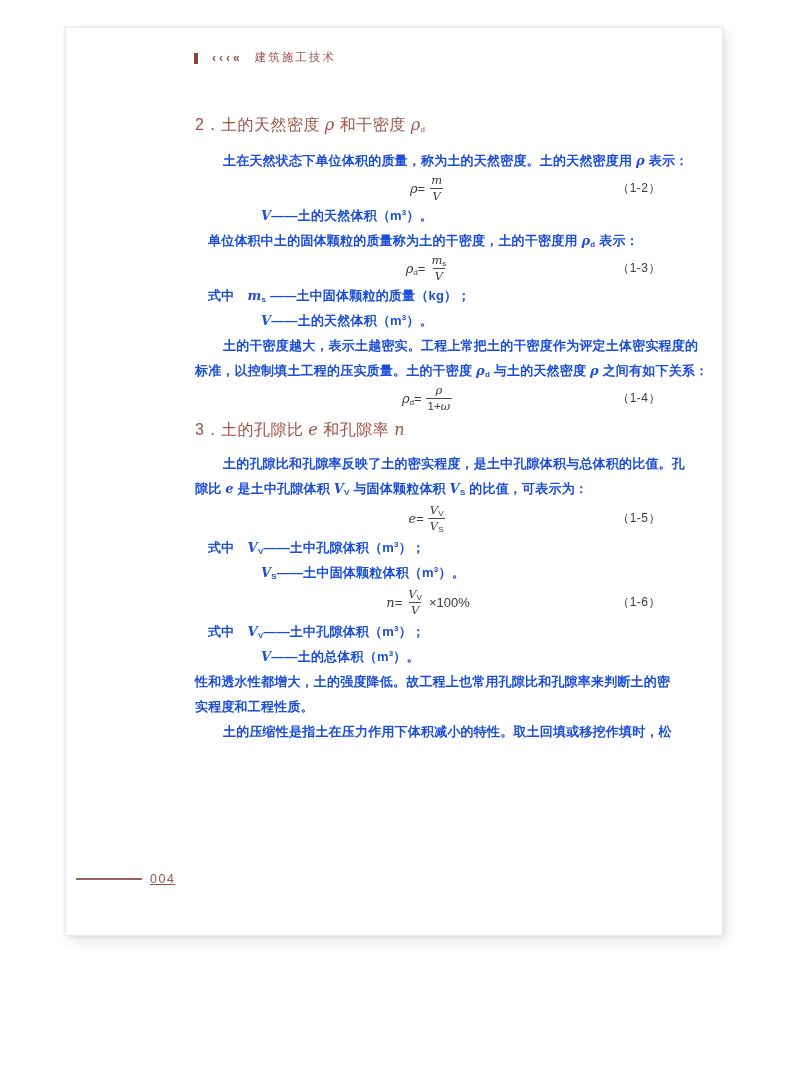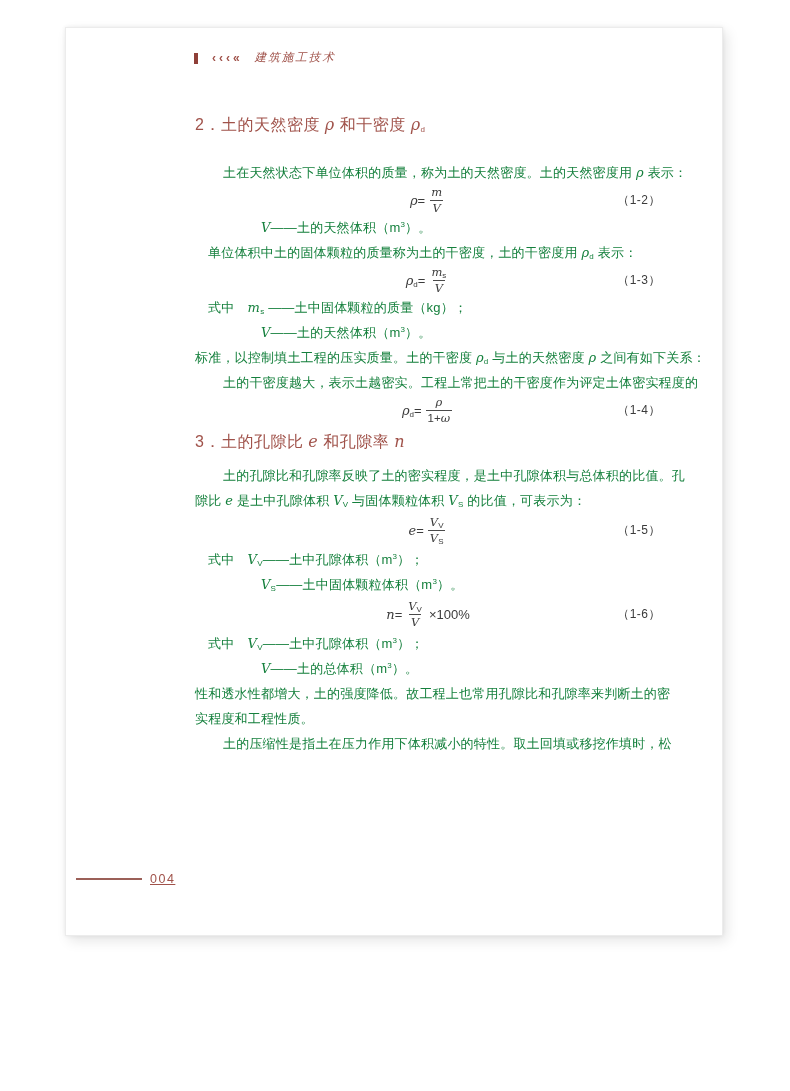--- a/index.html
+++ b/index.html
@@ -6,28 +6,28 @@
   body{font-family:"Liberation Sans","DejaVu Sans",sans-serif;width:790px;height:1091px;position:relative;}
   .page{
     position:absolute;left:65px;top:27px;width:658px;height:909px;
     background:#fff;border:1px solid #ececec;box-sizing:border-box;
     box-shadow:0 0 4px rgba(0,0,0,.07), 4px 5px 12px rgba(0,0,0,.10);
   }
   
   .runhead{position:absolute;left:128px;top:23px;display:flex;align-items:center;height:14px;}
   .runhead .bar{width:4px;height:11px;background:#8f3f38;margin-right:14px;}
   .runhead .chev{color:#a0524a;font-size:12px;font-weight:bold;letter-spacing:3px;margin-right:12px;line-height:1;}
-  .runhead .rh-title{color:#a0524a;font-size:11.5px;letter-spacing:2px;line-height:1;font-style:italic;}
+  .runhead .rh-title{color:#a0524a;font-size:11.5px;letter-spacing:2px;line-height:1;}
   
   .content{position:absolute;left:129px;top:86px;width:466px;}
   .h-sec{color:#a0524a;font-size:16px;line-height:22px;letter-spacing:.5px;white-space:nowrap;margin:0;}
-  .h2m{margin-bottom:24px;}
+  .h2m{margin-bottom:12px;}
   .h3m{margin-top:6px;margin-bottom:10px;}
   .h4m{margin-top:16px;margin-bottom:24px;}
-  .line{font-size:13px;line-height:25px;color:#15803d;white-space:nowrap;letter-spacing:.2px;}
+  .line{font-size:13px;line-height:25px;color:#1d4ed8;white-space:nowrap;letter-spacing:.2px;font-weight:bold;}
   .ind1{padding-left:13px;}  
   .ind2{padding-left:28px;}  
   .hang{padding-left:66px;}  
   .var{font-family:"DejaVu Serif","Liberation Serif",serif;font-style:italic;}
   sub,sup{font-size:8px;line-height:0;font-style:normal;font-family:"Liberation Sans",sans-serif;}
   sub{vertical-align:-2px;}
   sup{vertical-align:5px;}
   
   .formula{position:relative;display:flex;justify-content:center;align-items:center;height:30px;font-size:13px;color:#3b3b3b;}
   .formula.tall{height:34px;}
@@ -75,22 +75,22 @@
       <span class="eq-lhs"><span class="var">ρ</span><sub>d</sub>=</span>
       <span class="frac">
         <span class="num"><span class="var">m</span><sub>s</sub></span>
         <span class="den"><span class="var">V</span></span>
       </span>
       <span class="eq-no">（1-3）</span>
     </div>
 
     <div class="line ind1">式中　<span class="var">m</span><sub>s</sub> ——土中固体颗粒的质量（kg）；</div>
     <div class="line hang"><span class="var">V</span>——土的天然体积（m<sup>3</sup>）。</div>
+    <div class="line ind2">土的干密度越大，表示土越密实。工程上常把土的干密度作为评定土体密实程度的</div>
     <div class="line">标准，以控制填土工程的压实质量。土的干密度 <span class="var">ρ</span><sub>d</sub> 与土的天然密度 <span class="var">ρ</span> 之间有如下关系：</div>
-    <div class="line ind2">土的干密度越大，表示土越密实。工程上常把土的干密度作为评定土体密实程度的</div>
 
     <div class="formula">
       <span class="eq-lhs"><span class="var">ρ</span><sub>d</sub>=</span>
       <span class="frac">
         <span class="num"><span class="var">ρ</span></span>
         <span class="den">1+<span class="var">ω</span></span>
       </span>
       <span class="eq-no">（1-4）</span>
     </div>
 

